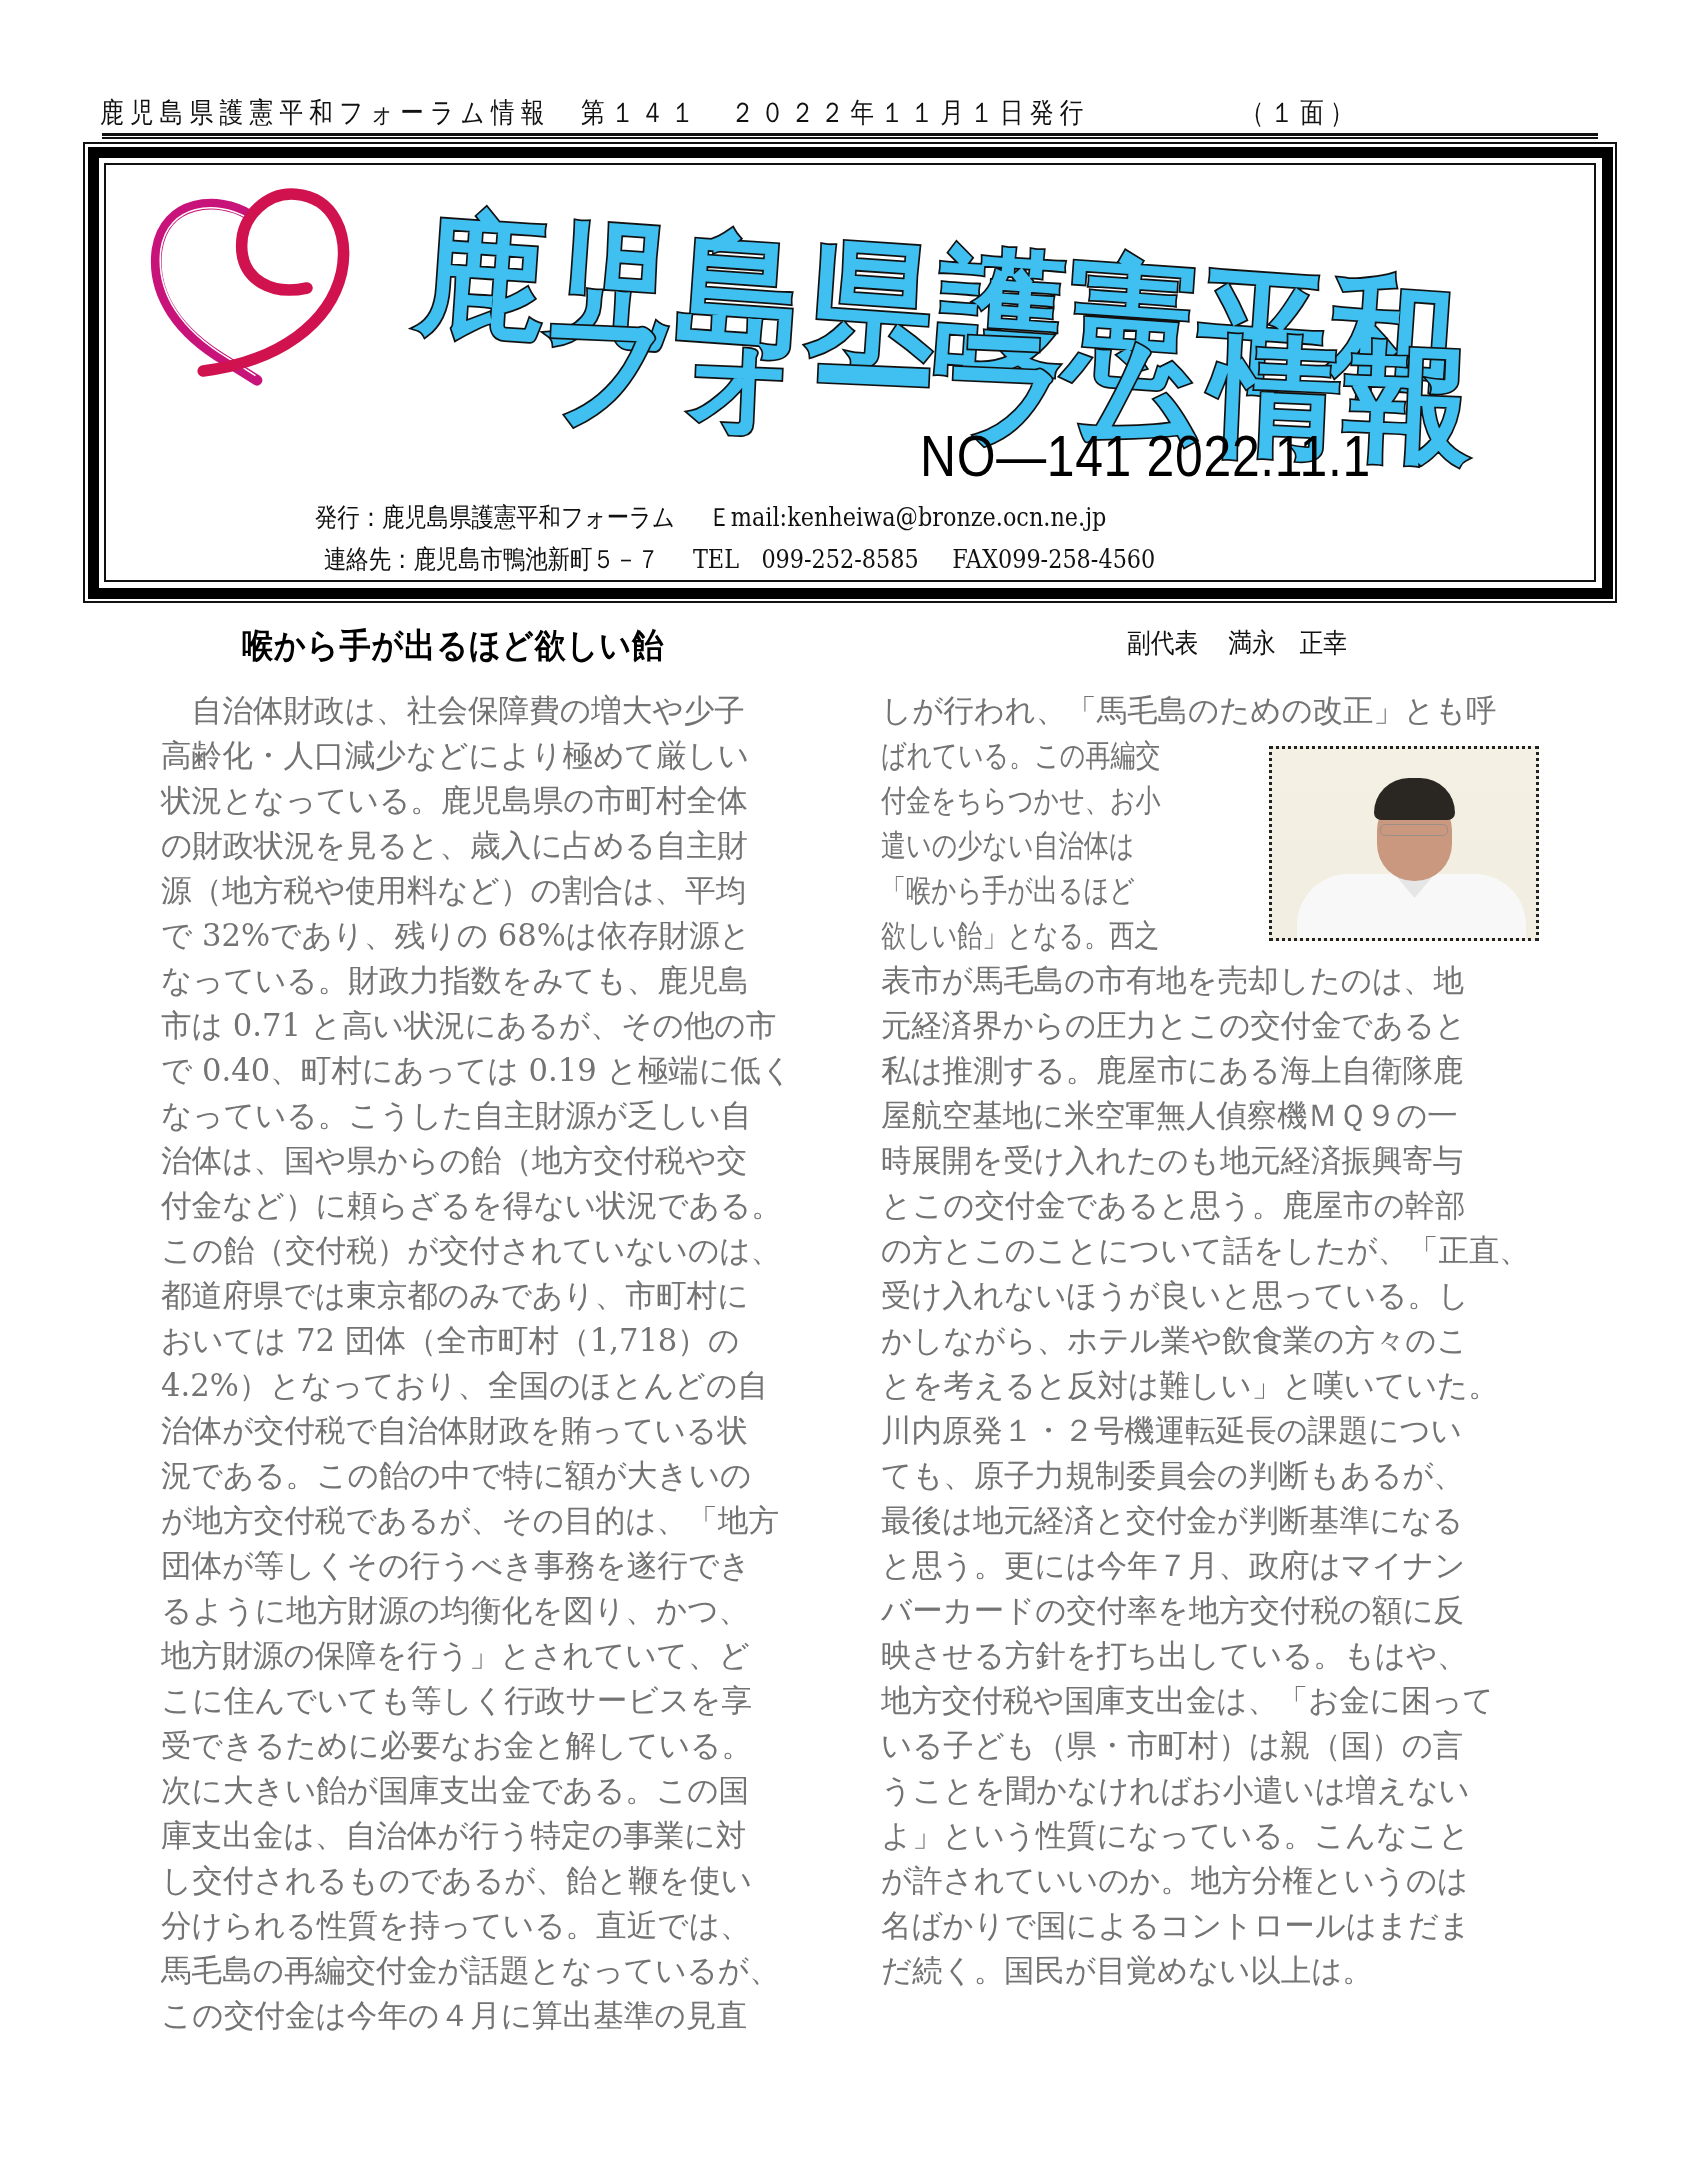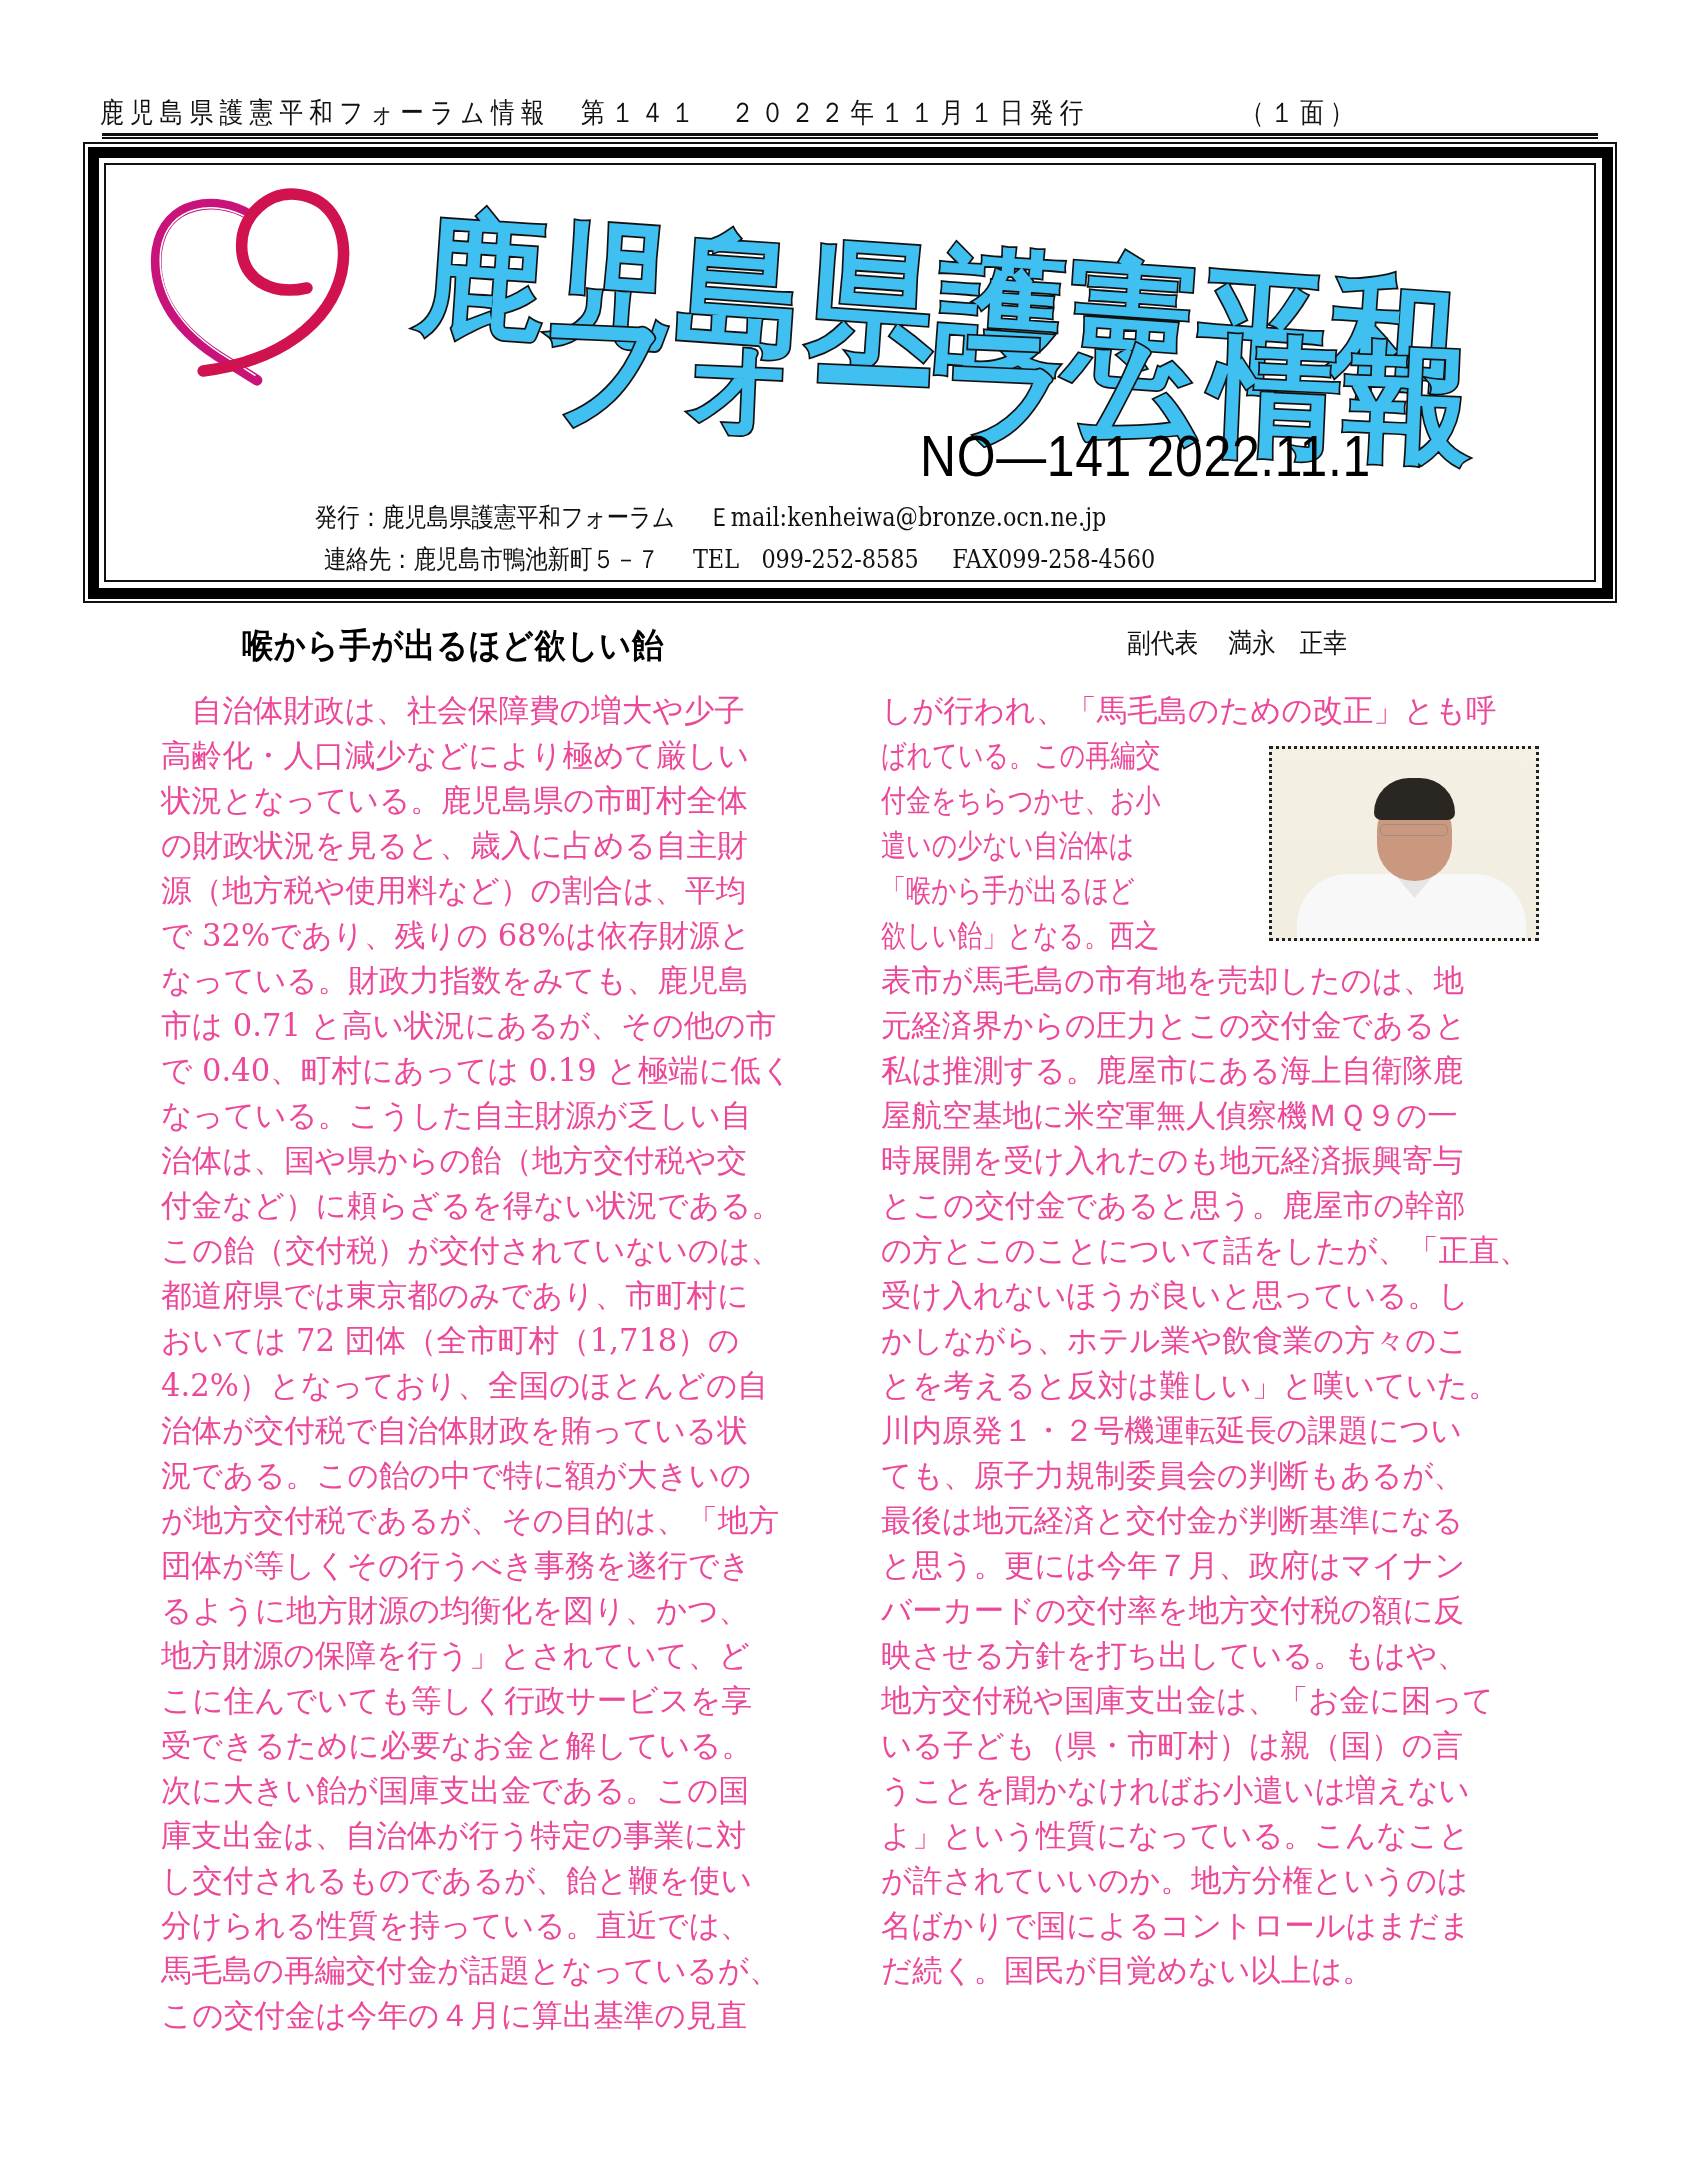--- a/index.html
+++ b/index.html
@@ -40,21 +40,21 @@
   .pub-line .gap { display:inline-block; width:39px; }
 
   
   .headline { position:absolute; left:242px; top:623px; font-family:"DejaVu Sans",sans-serif; font-weight:bold;
     font-size:34px; color:#000; white-space:nowrap; letter-spacing:0.8px; transform:scaleX(0.92); transform-origin:left top; }
   .byline { position:absolute; left:1127px; top:625px; font-family:"DejaVu Serif",serif; font-size:27px; color:#111; white-space:nowrap;
     transform:scaleX(0.88); transform-origin:left top; }
   .byline .gap { display:inline-block; width:34px; }
 
   
-  .col { position:absolute; font-family:"DejaVu Serif",serif; font-size:31px; line-height:45px; color:#ec4899; }
+  .col { position:absolute; font-family:"DejaVu Serif",serif; font-size:31px; line-height:45px; color:#737373; }
   .col-left { left:161px; top:688px; width:687px; }
   .col-right { left:881px; top:688px; width:678px; }
   .line { white-space:nowrap; height:45px; display:block; transform-origin:left top; }
   .line.short { width:441px; }
 
   .photo { position:absolute; left:1269px; top:746px; width:270px; height:195px; box-sizing:border-box;
     border:3.4px dotted #222; background:#f3efe2; overflow:hidden; }
   .photo .bg { position:absolute; inset:0; background:linear-gradient(180deg,#f4f0e3 0%,#f1ede0 100%); }
   .photo .hair { position:absolute; left:102px; top:29px; width:81px; height:42px; border-radius:41px 41px 8.5px 8.5px; background:#2a2622; }
   .photo .face { position:absolute; left:105px; top:47px; width:75px; height:85px; border-radius:34px 34px 37px 37px; background:#c9987e; }

